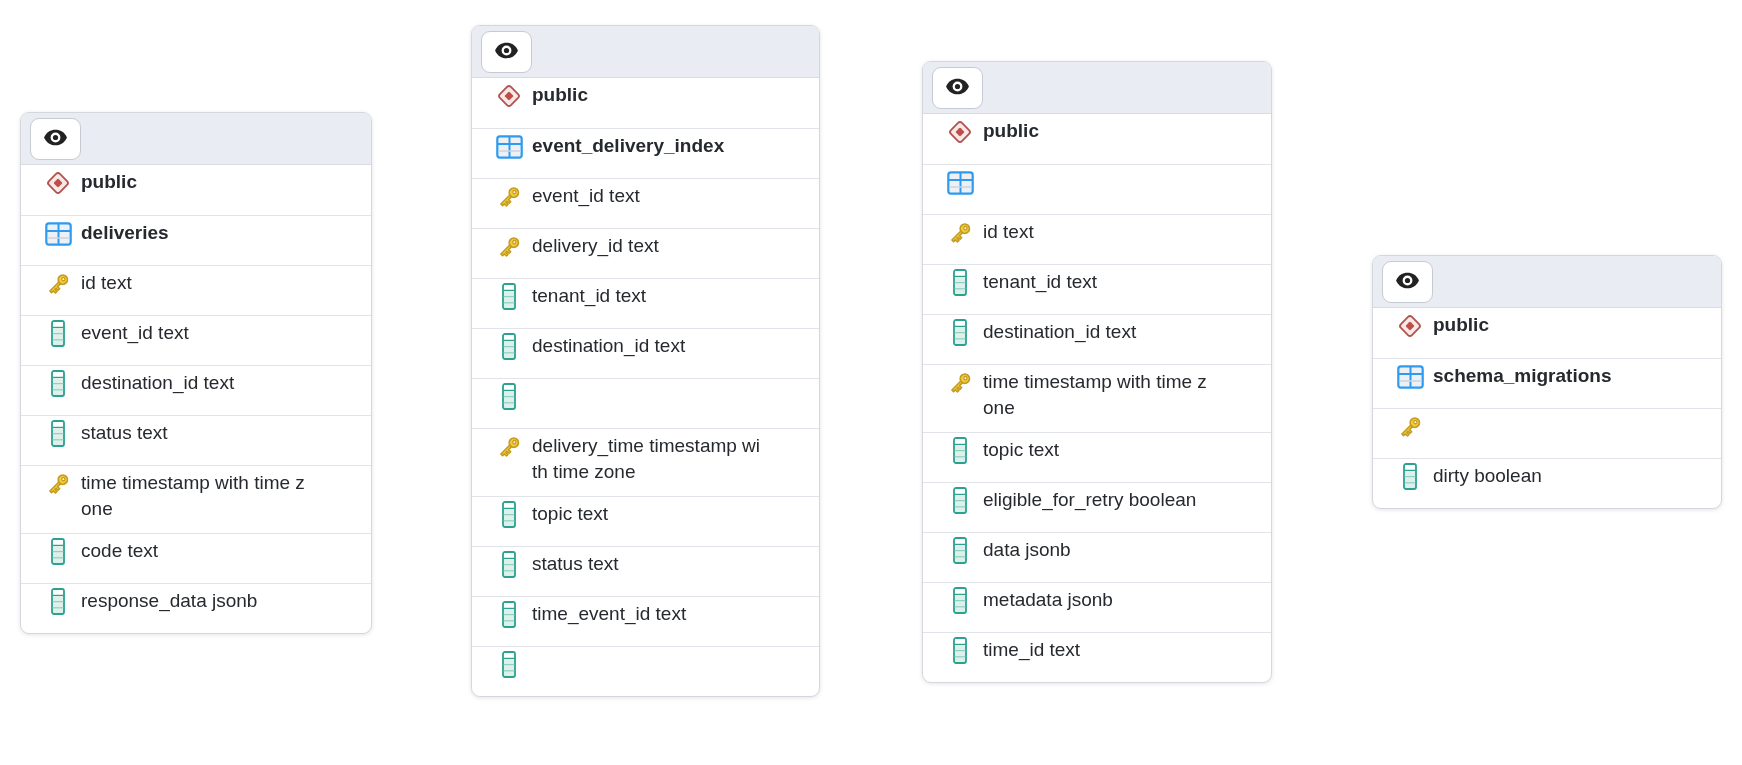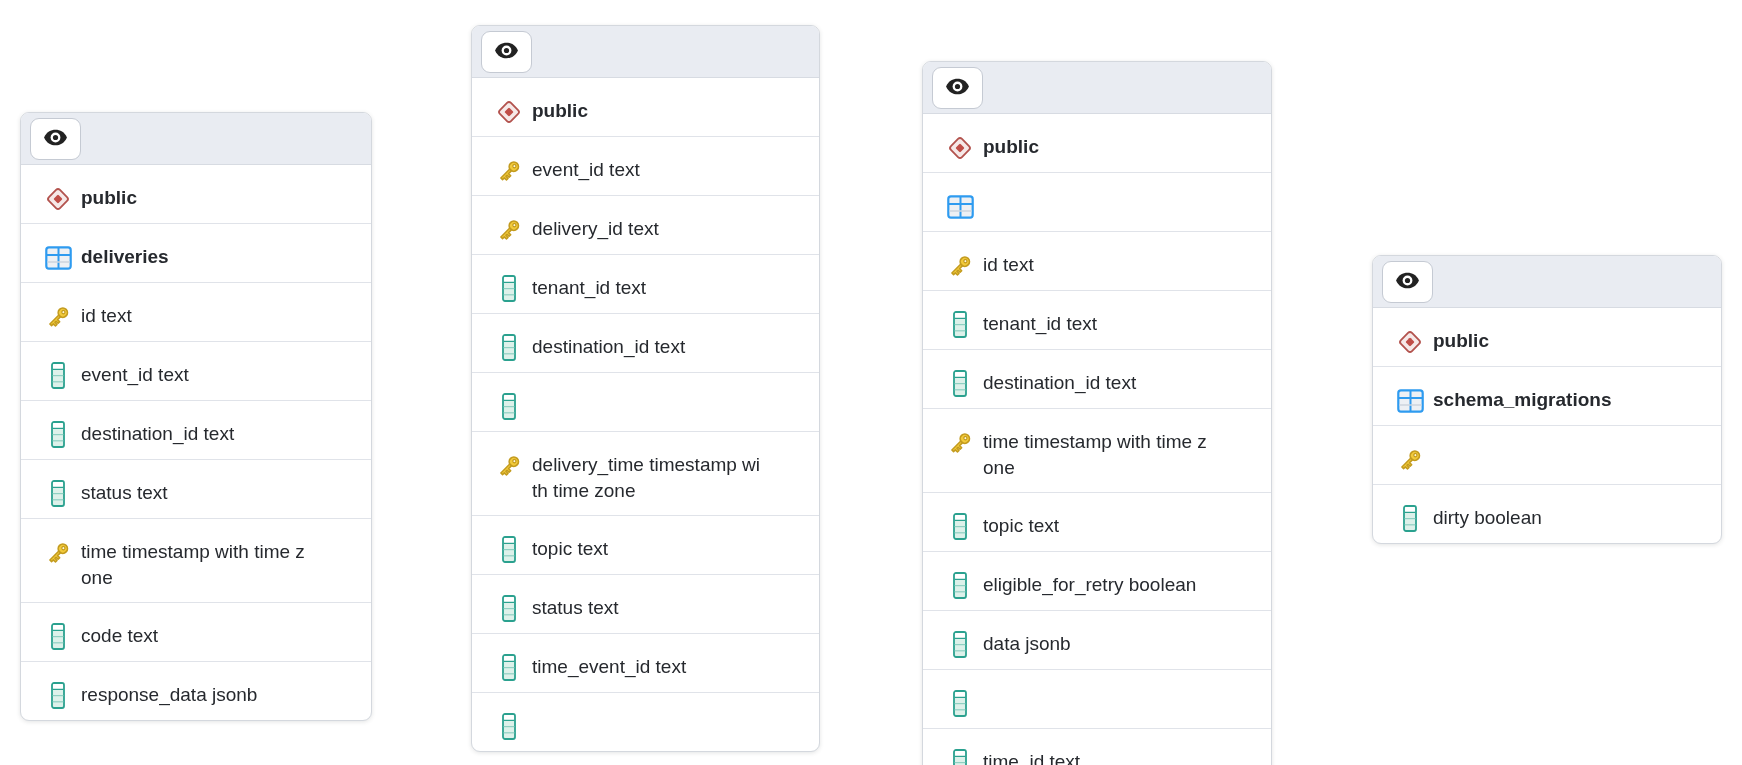--- a/index.html
+++ b/index.html
@@ -39,21 +39,21 @@
     display: flex;
     align-items: center;
     justify-content: center;
     cursor: pointer;
     padding: 0;
   }
   .rows { display: block; }
   .row {
     display: flex;
     align-items: flex-start;
-    padding: 20px 12px 11px 23px;
+    padding: 4px 12px 11px 23px;
     border-top: 1px solid #e0e3e9;
     box-sizing: border-box;
     min-height: 50px;
     cursor: default;
   }
   .rows .row:first-child { border-top: none; }
   .icon-box {
     flex: 0 0 28px;
     width: 28px;
     height: 27px;
@@ -219,20 +219,31 @@
     <div class="rows">
         <div class="row bold-row">
     <span class="icon-box">
   <svg width="28" height="28" viewBox="0 0 28 28" aria-hidden="true">
     <rect x="6.2" y="6.2" width="15.6" height="15.6" rx="2.8" transform="rotate(45 14 14)" fill="#f6e9e8" stroke="#b3534e" stroke-width="1.8"></rect>
     <rect x="10.7" y="10.7" width="6.6" height="6.6" rx="1.2" transform="rotate(45 14 14)" fill="#c04e48"></rect>
   </svg>
 </span>
     <span class="label">public</span>
   </div>
+        <div class="row bold-row">
+    <span class="icon-box">
+  <svg width="27" height="24" viewBox="0 0 27 24" aria-hidden="true">
+    <rect x="1.3" y="1.3" width="24.4" height="21.4" rx="2.6" fill="#edf0f4" stroke="#2e9bf0" stroke-width="2.2"></rect>
+    <line x1="1.3" y1="9" x2="25.7" y2="9" stroke="#2e9bf0" stroke-width="2"></line>
+    <line x1="13.5" y1="1.3" x2="13.5" y2="22.7" stroke="#2e9bf0" stroke-width="2"></line>
+    <line x1="2.3" y1="16" x2="24.7" y2="16" stroke="#cdd5de" stroke-width="1.5"></line>
+  </svg>
+</span>
+    <span class="label">event_delivery_index</span>
+  </div>
         <div class="row">
     <span class="icon-box">
   <svg width="27" height="26" viewBox="0 0 26 26" aria-hidden="true">
     <g transform="rotate(45 13 13)">
       <path d="M11.8 9.5 L14.2 9.5 L14.2 15.5 L17.2 15.5 L17.2 17.7 L14.2 17.7 L14.2 19.3 L17.2 19.3 L17.2 21.5 L14.2 21.5 L14.2 24 L11.8 24 Z" fill="#f2ca3b" stroke="#c39b1e" stroke-width="1.5" stroke-linejoin="round"></path>
       <circle cx="13" cy="6.9" r="4.6" fill="#f2ca3b" stroke="#c39b1e" stroke-width="1.7"></circle>
       <circle cx="13" cy="6.1" r="1.6" fill="#fdf8e0" stroke="#c39b1e" stroke-width="1.1"></circle>
     </g>
   </svg>
 </span>
@@ -465,20 +476,21 @@
         <div class="row">
     <span class="icon-box">
   <svg width="14" height="27" viewBox="0 0 14 27" aria-hidden="true">
     <rect x="1" y="1" width="12" height="25" rx="2" fill="#ddf1ea" stroke="#2ba18f" stroke-width="1.8"></rect>
     <rect x="2" y="2" width="10" height="4.8" rx="1" fill="#ffffff"></rect>
     <line x1="1.6" y1="7.4" x2="12.4" y2="7.4" stroke="#2ba18f" stroke-width="1.2"></line>
     <line x1="1.6" y1="13.6" x2="12.4" y2="13.6" stroke="#8fd0c2" stroke-width="1.2"></line>
     <line x1="1.6" y1="19.8" x2="12.4" y2="19.8" stroke="#8fd0c2" stroke-width="1.2"></line>
   </svg>
 </span>
+    <span class="label">metadata jsonb</span>
   </div>
         <div class="row">
     <span class="icon-box">
   <svg width="14" height="27" viewBox="0 0 14 27" aria-hidden="true">
     <rect x="1" y="1" width="12" height="25" rx="2" fill="#ddf1ea" stroke="#2ba18f" stroke-width="1.8"></rect>
     <rect x="2" y="2" width="10" height="4.8" rx="1" fill="#ffffff"></rect>
     <line x1="1.6" y1="7.4" x2="12.4" y2="7.4" stroke="#2ba18f" stroke-width="1.2"></line>
     <line x1="1.6" y1="13.6" x2="12.4" y2="13.6" stroke="#8fd0c2" stroke-width="1.2"></line>
     <line x1="1.6" y1="19.8" x2="12.4" y2="19.8" stroke="#8fd0c2" stroke-width="1.2"></line>
   </svg>

